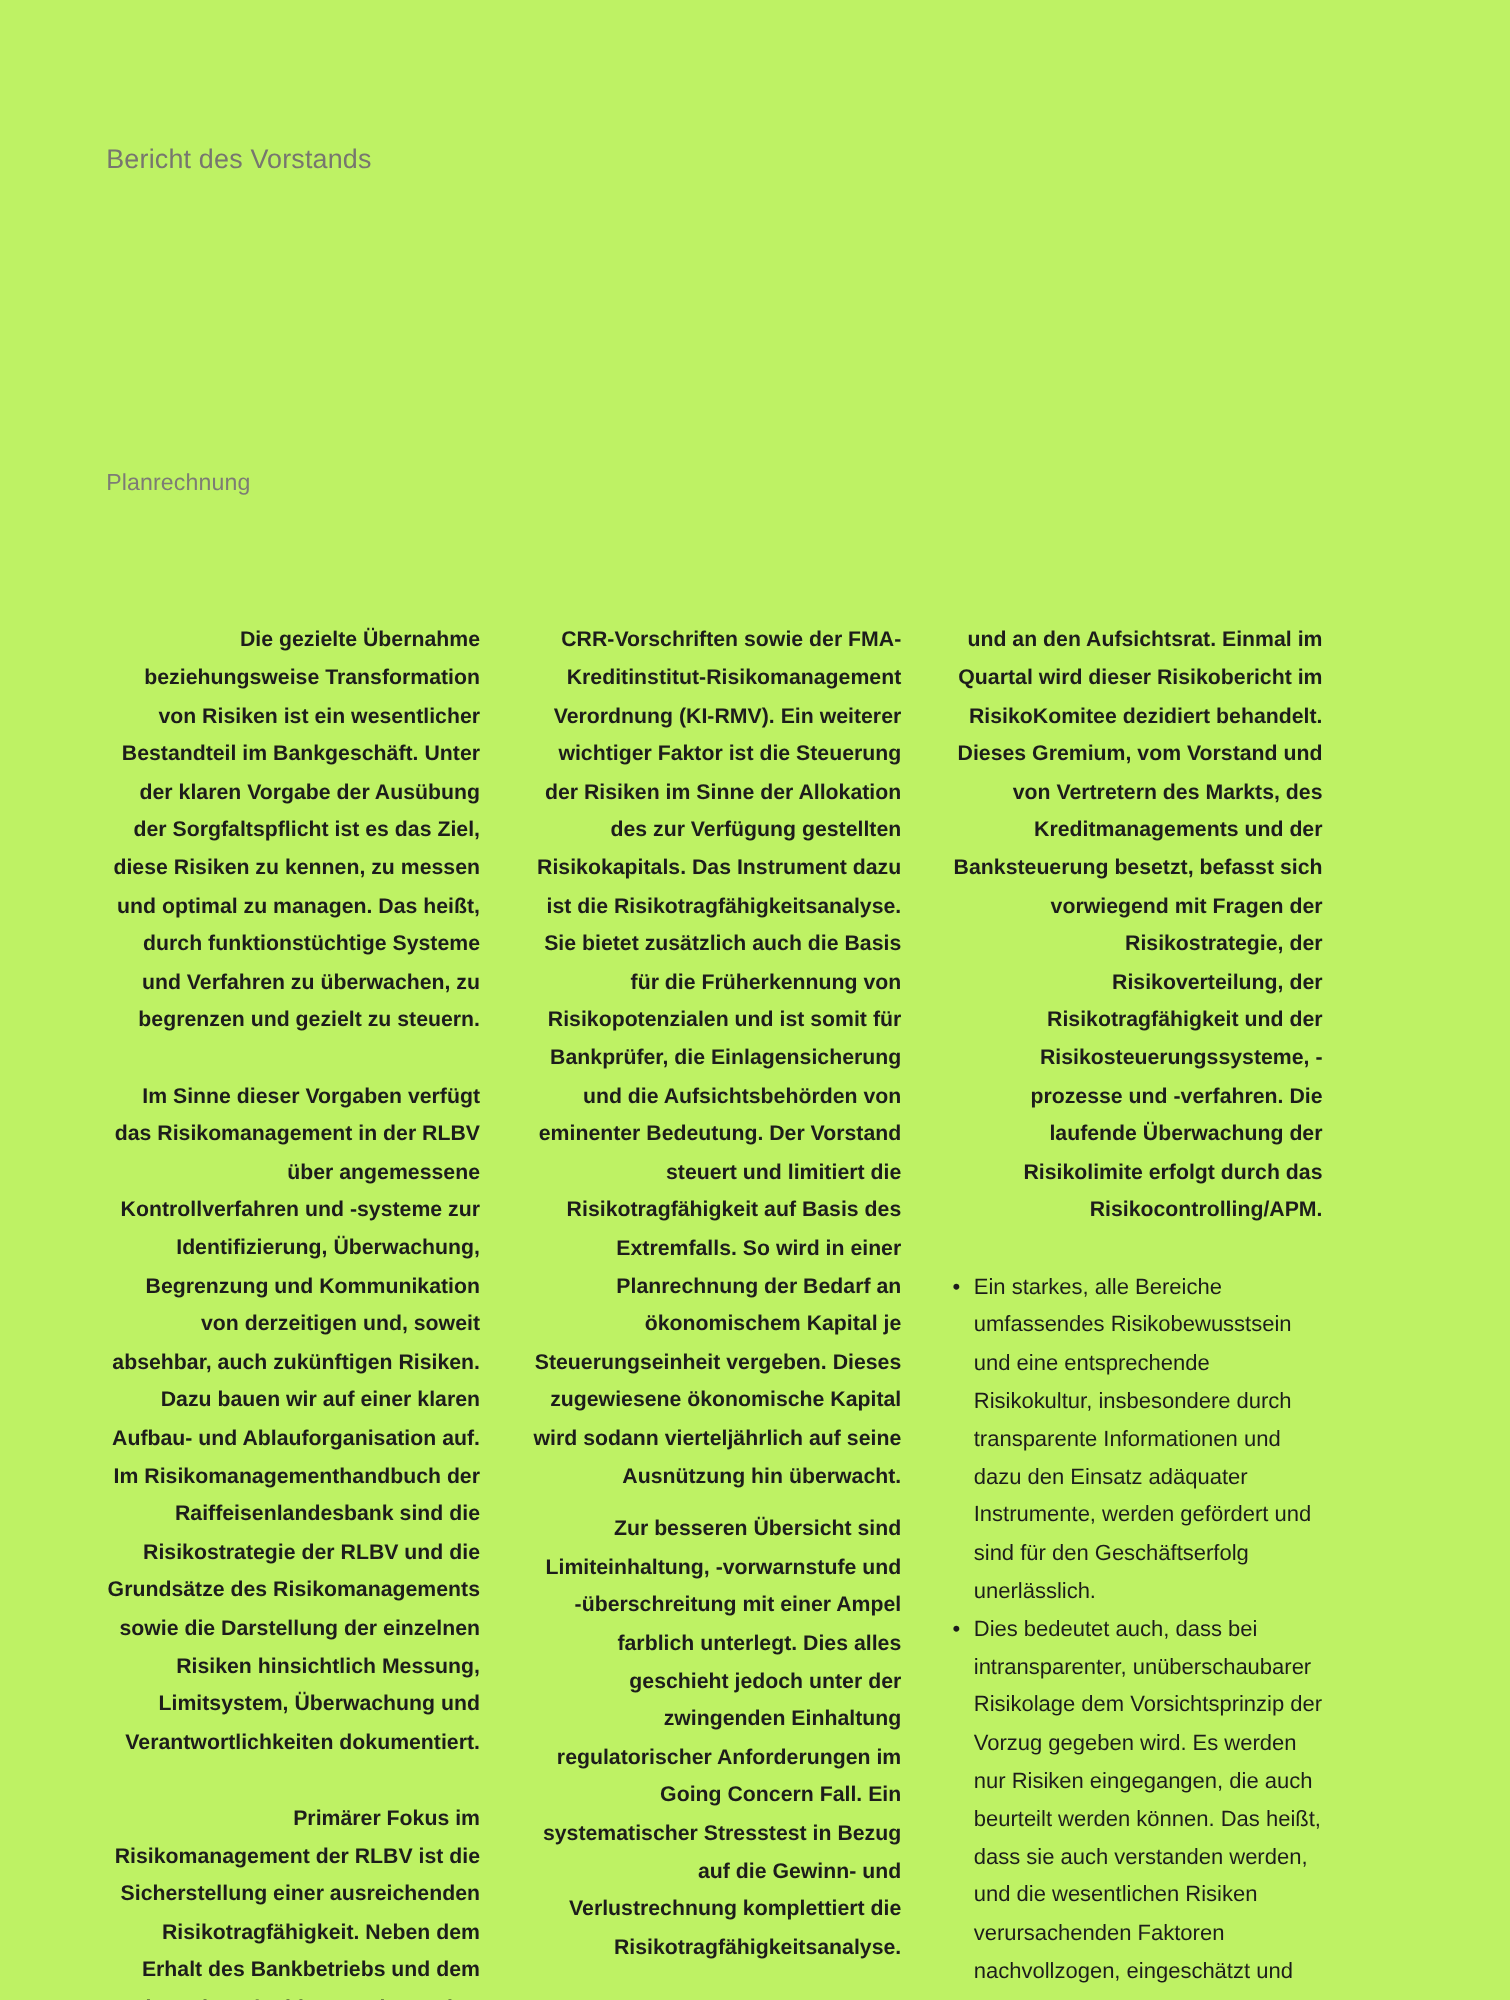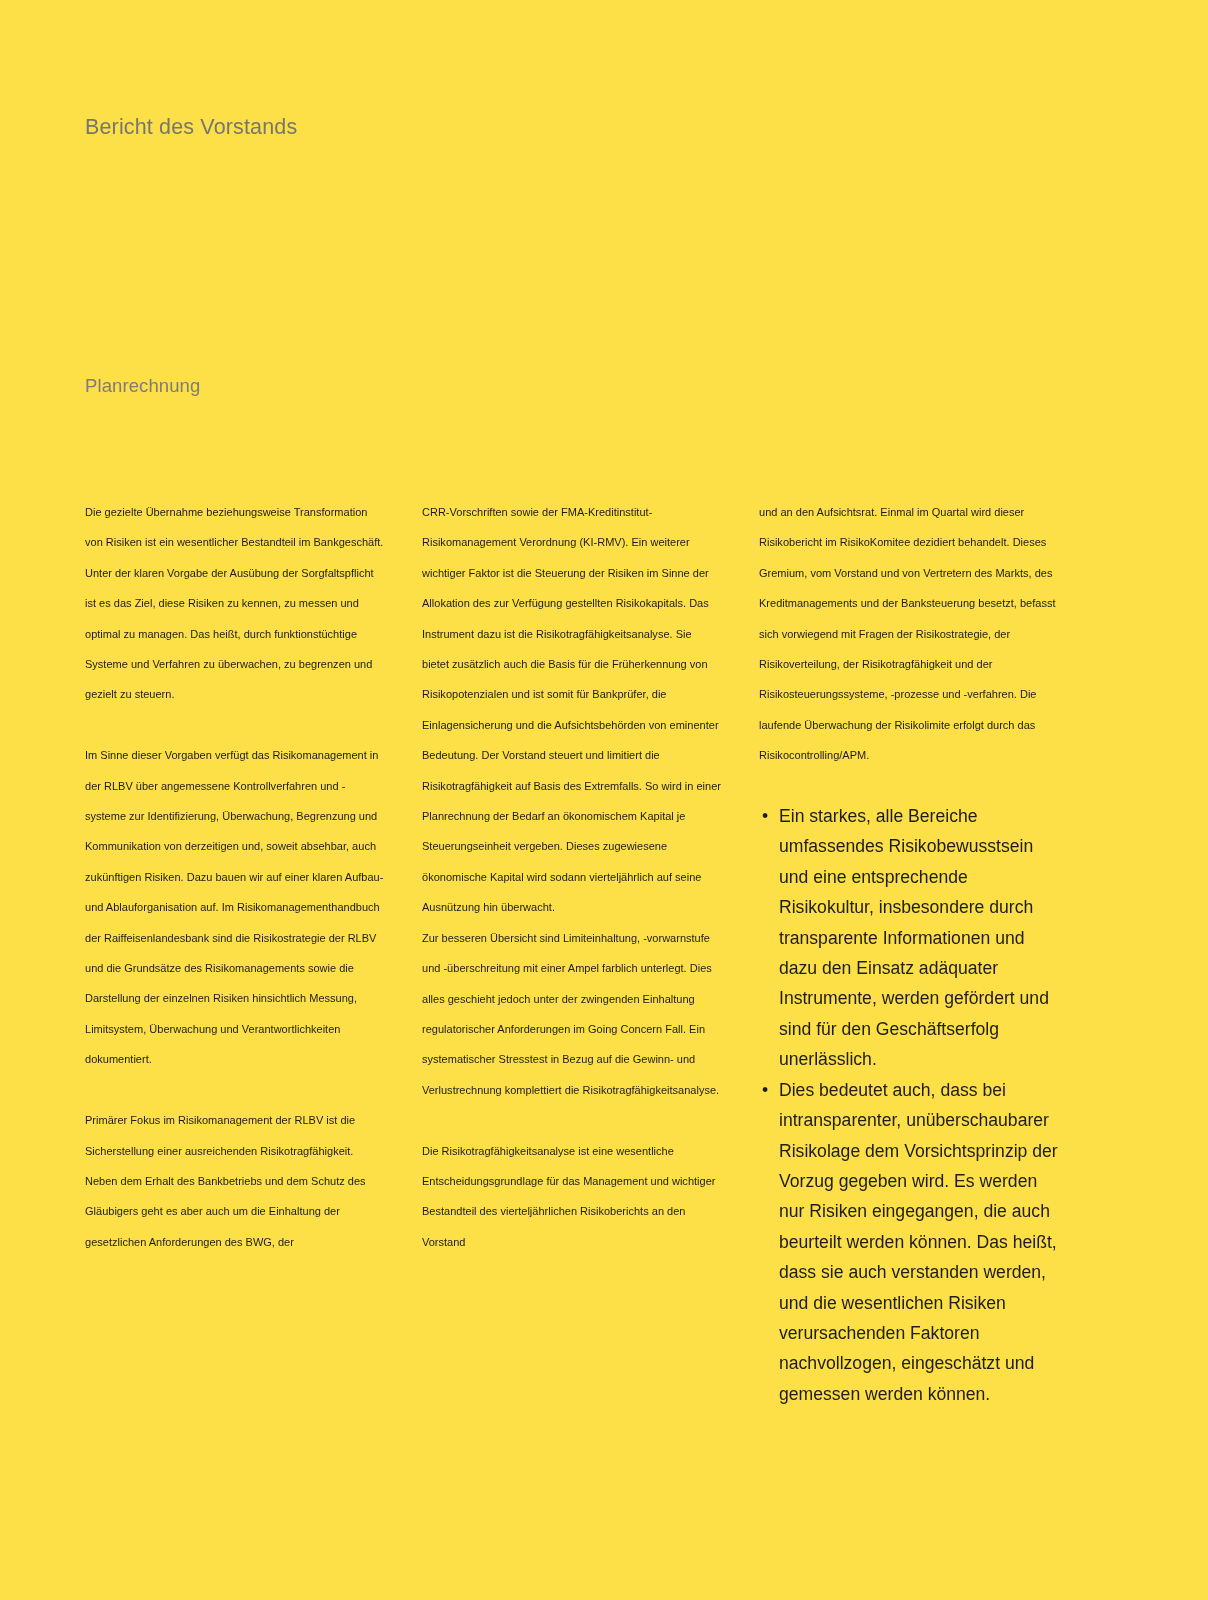--- a/index.html
+++ b/index.html
@@ -10,21 +10,21 @@
   body {
     width: 1208px;
     height: 1600px;
     position: relative;
     font-family: "Liberation Sans", sans-serif;
     -webkit-font-smoothing: antialiased;
   }
   .page {
     position: absolute;
     inset: 0;
-    background: #fde047;
+    background: #bef264;
   }
 
   
   .running-head {
     position: absolute;
     left: 85px;
     top: 113px;
     font-size: 21.5px;
     line-height: 28px;
     color: #77766f;
@@ -55,32 +55,33 @@
   }
   .col {
     width: 299px;
     flex: 0 0 299px;
   }
   .col + .col {
     margin-left: 38px;
   }
 
   .para {
-    font-size: 11px;
+    font-size: 17px;
     line-height: 30.4px;
     color: #1d1d1b;
     margin: 0 0 30.4px 0;
     letter-spacing: 0.01px;
-    text-align: left;
+    text-align: right;
     hyphens: none;
+    font-weight: bold;
   }
   .para:last-child { margin-bottom: 0; }
 
   
-  .para.tight { margin-bottom: 0; }
+  .para.tight { margin-bottom: 12px; }
 
   
   .bullets {
     list-style: none;
     margin: 0;
     padding: 0;
   }
   .bullets li {
     position: relative;
     padding-left: 20px;

